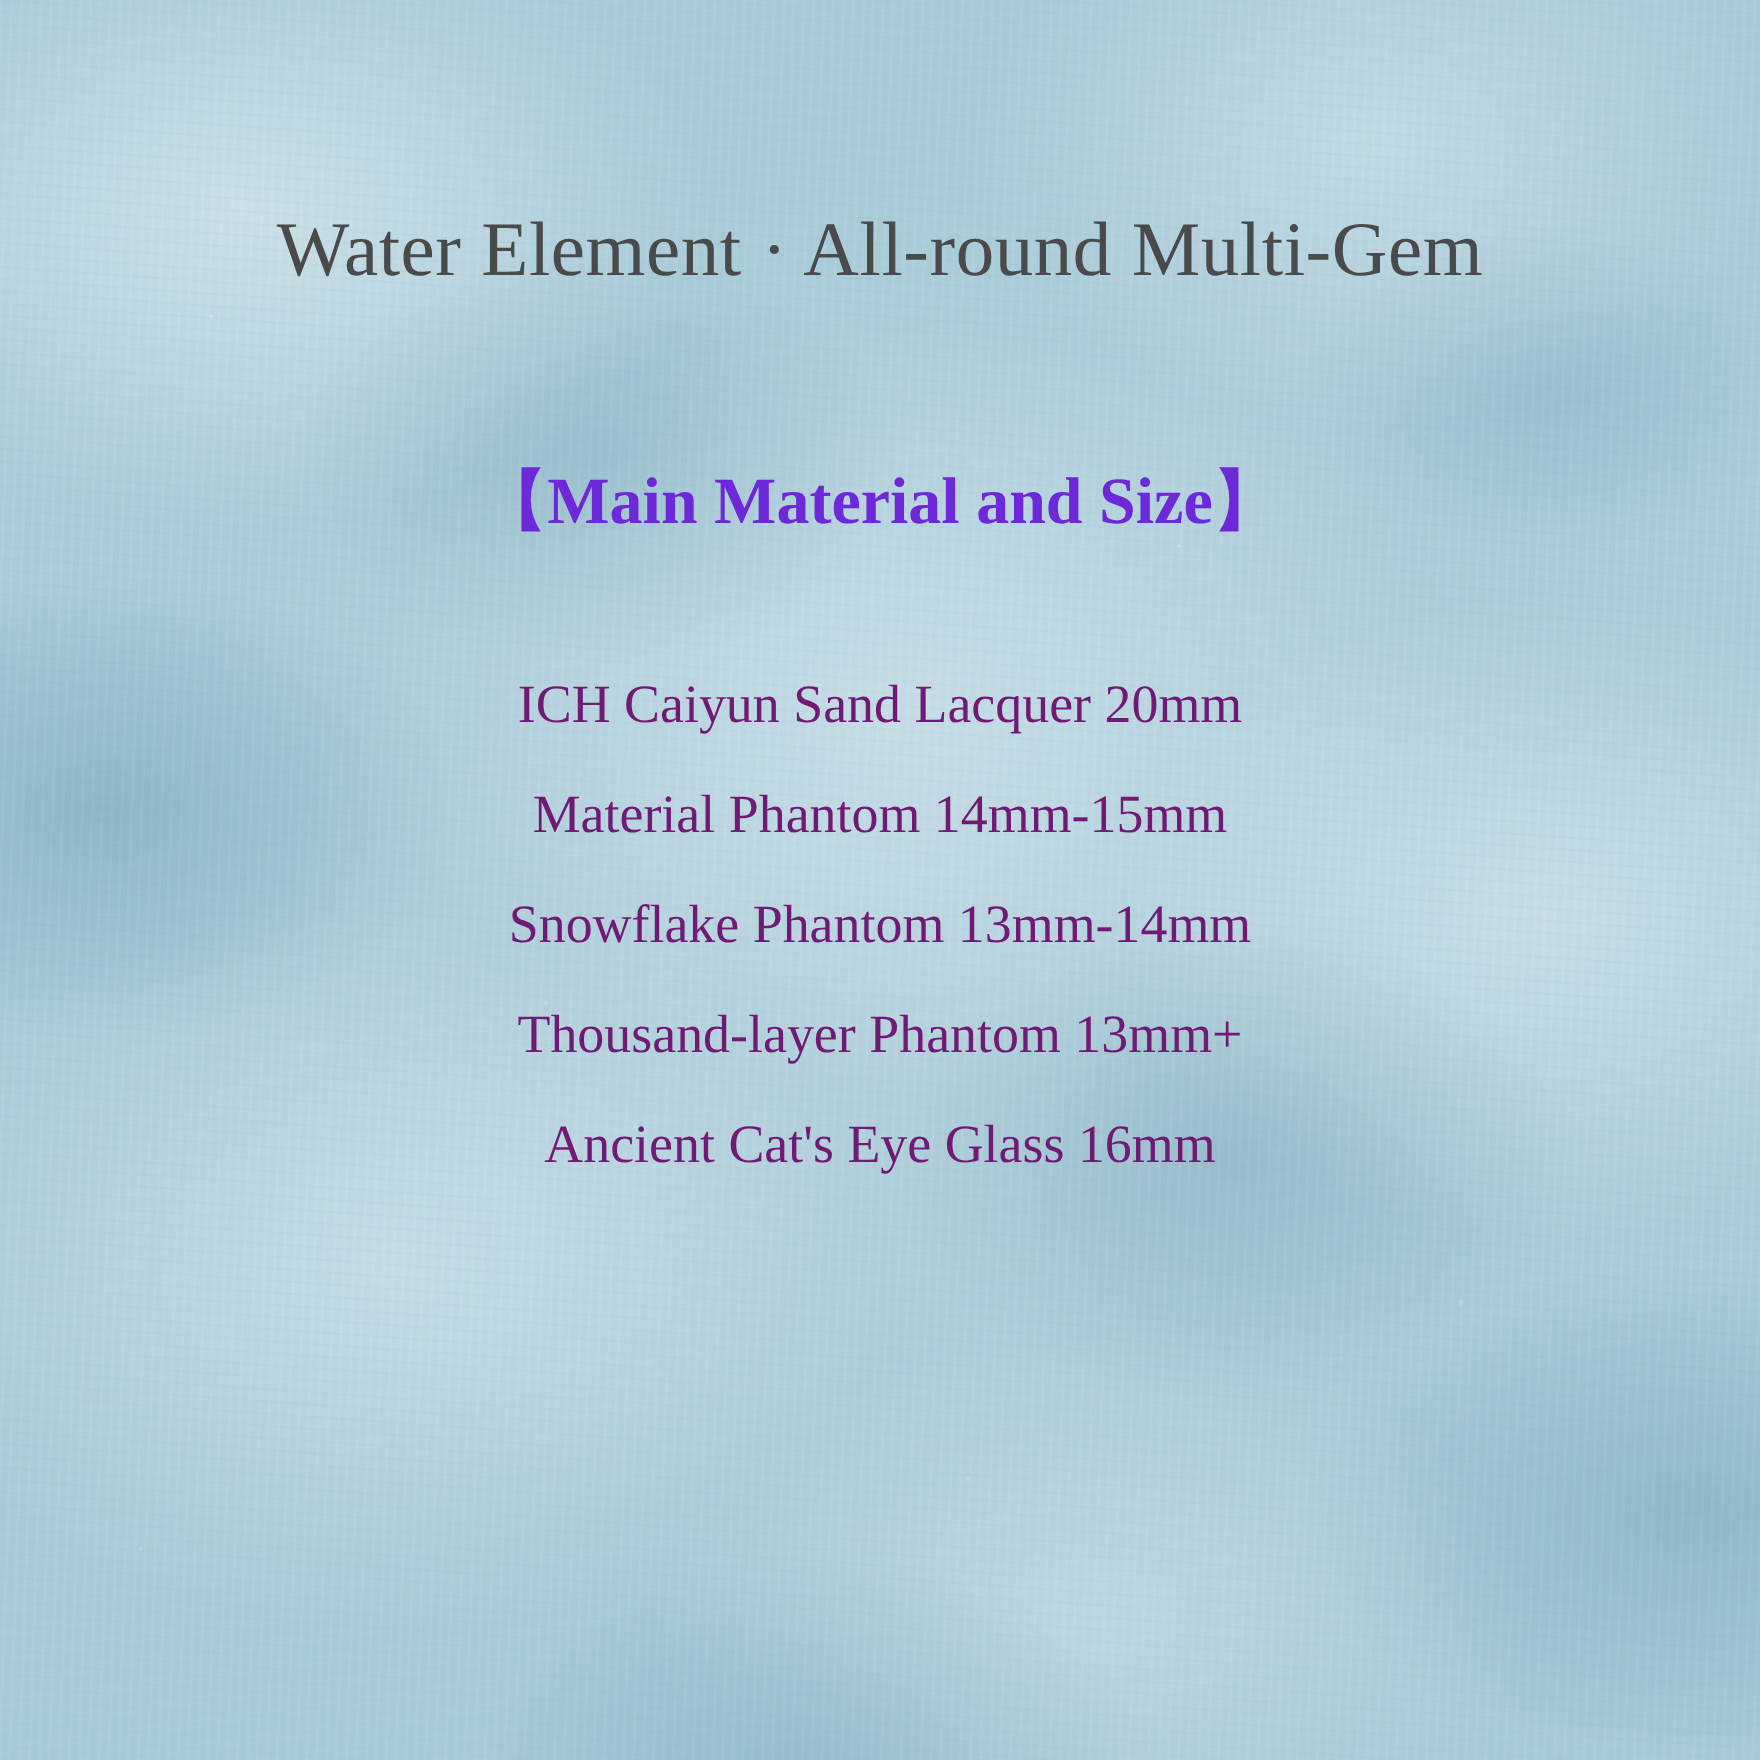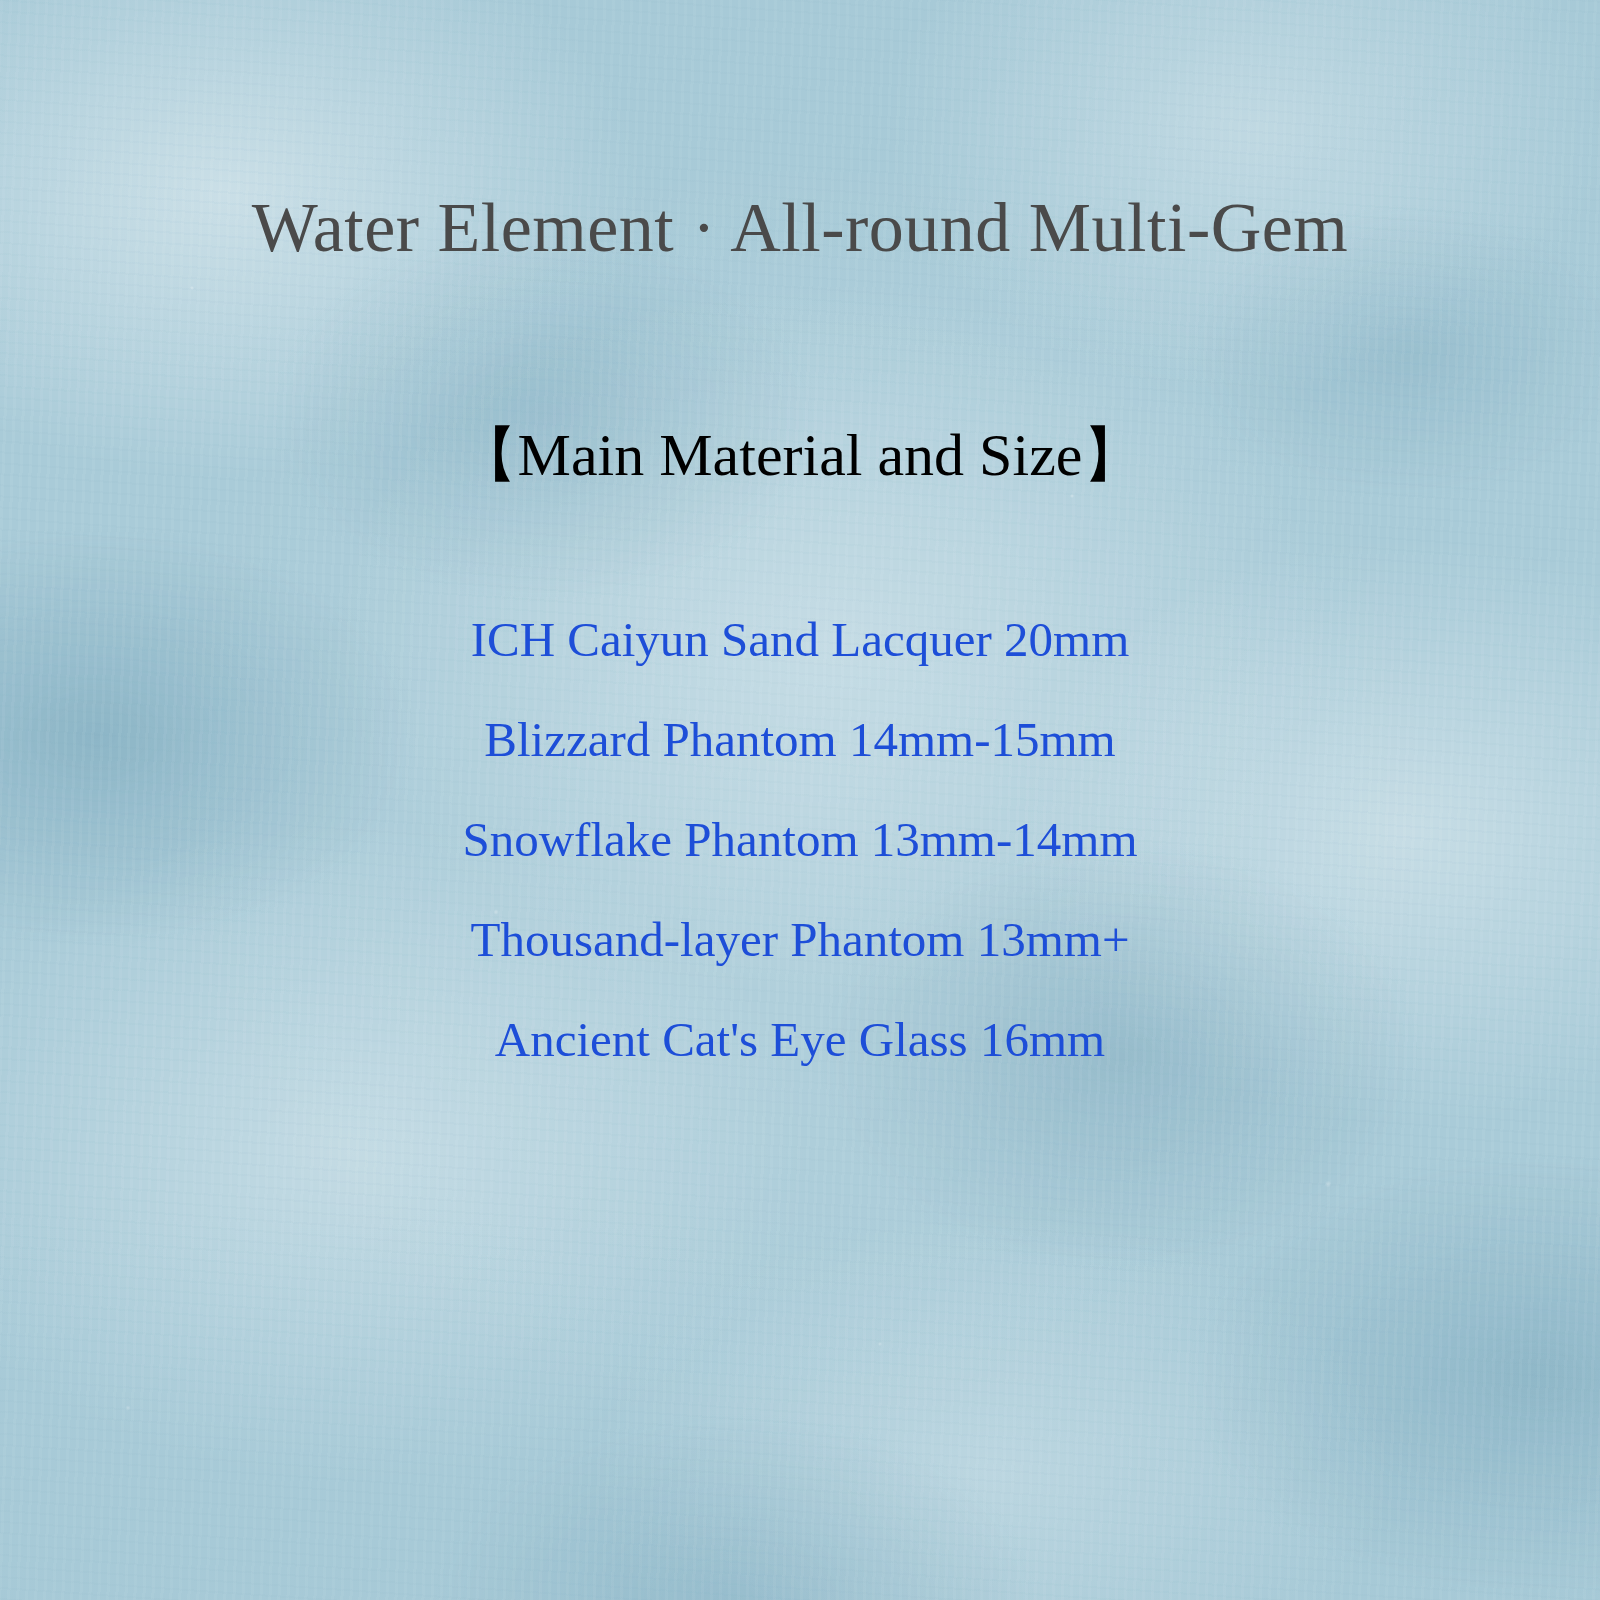--- a/index.html
+++ b/index.html
@@ -87,55 +87,56 @@
     color: #4a4a4a;
     white-space: nowrap;
   }
 
   .section-heading {
     position: absolute;
     top: 415px;
     left: 0;
     right: 0;
     font-size: 60px;
-    color: #000000;
+    color: #6d28d9;
+    font-weight: bold;
   }
 
   .list {
     position: absolute;
     top: 590px;
     left: 0;
     right: 0;
     list-style: none;
     margin: 0;
     padding: 0;
   }
   .list li {
     font-size: 49px;
     line-height: 100px;
-    color: #1d4ed8;
+    color: #701a75;
     white-space: nowrap;
   }
 </style>
 </head>
 <body>
 
 <div class="poster">
   <div class="tex tex-1"></div>
   <div class="tex tex-2"></div>
   <div class="tex tex-3"></div>
   <div class="tex tex-4"></div>
   <div class="tex vignette"></div>
 
   <div class="content">
     <div class="title">Water Element · All-round Multi-Gem</div>
 
     <div class="section-heading">【Main Material and Size】</div>
 
     <ul class="list">
       <li>ICH Caiyun Sand Lacquer 20mm</li>
-      <li>Blizzard Phantom 14mm-15mm</li>
+      <li>Material Phantom 14mm-15mm</li>
       <li>Snowflake Phantom 13mm-14mm</li>
       <li>Thousand-layer Phantom 13mm+</li>
       <li>Ancient Cat's Eye Glass 16mm</li>
     </ul>
   </div>
 </div>
 
 </body></html>

